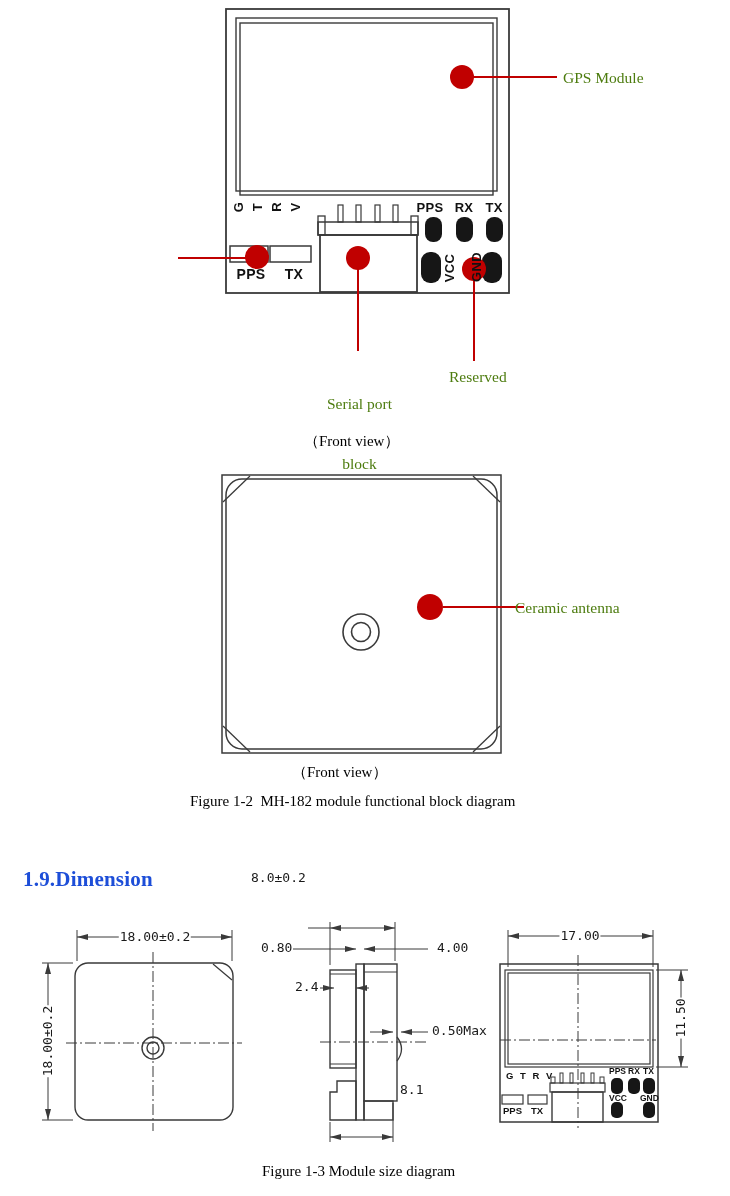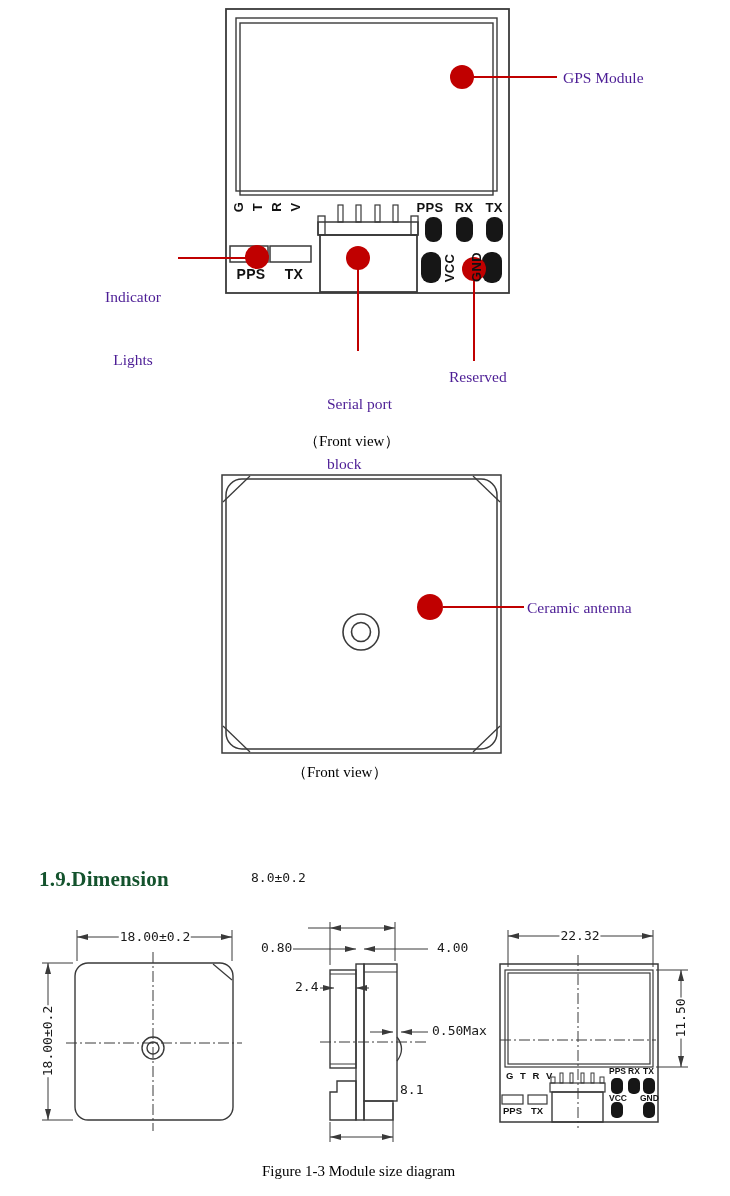--- a/index.html
+++ b/index.html
@@ -1,34 +1,34 @@
 <!DOCTYPE html>
 <html><head>
 <meta charset="utf-8">
 <style>
   html,body{margin:0;padding:0;background:#fff;}
   .page{position:relative;width:730px;height:1196px;background:#fff;overflow:hidden;
         font-family:"Liberation Serif",serif;color:#000;}
   .abs{position:absolute;}
   svg{position:absolute;left:0;top:0;}
-  .serif{font:15.5px "Liberation Serif",serif;color:#4c1d95;white-space:pre;}
+  .serif{font:15.5px "Liberation Serif",serif;color:#4d7c0f;white-space:pre;}
   .cap{font:15px "Liberation Serif",serif;color:#000;white-space:pre;text-align:right;}
-  .h1{font:bold 21px "Liberation Serif",serif;color:#14532d;letter-spacing:0.2px;margin-left:16px;}
+  .h1{font:bold 21px "Liberation Serif",serif;color:#1d4ed8;letter-spacing:0.2px;}
   .dim{font:13px "DejaVu Sans Mono",monospace;color:#1a1a1a;background:#fff;
        padding:0 1px;white-space:pre;line-height:14px;}
   .lbl{font:13px "Liberation Sans",sans-serif;font-weight:700;color:#111;
        letter-spacing:0.3px;white-space:pre;line-height:14px;}
   .lbl-sm{font:8.5px "Liberation Sans",sans-serif;font-weight:700;color:#111;
        white-space:pre;line-height:9px;}
   .lbl-md{font:9.5px "Liberation Sans",sans-serif;font-weight:700;color:#111;
        white-space:pre;line-height:10px;}
   .ctr{transform:translate(-50%,-50%);}
   .ctr-rot{transform:translate(-50%,-50%) rotate(-90deg);}
   .two-line{line-height:21px;text-align:center;}
-  .two-line-left{line-height:20px;text-align:left;}
+  .two-line-left{line-height:20px;text-align:center;}
 </style>
 </head>
 <body>
 
 <div class="page">
 
   <svg width="730" height="1196" viewBox="0 0 730 1196">
 
     <g fill="none" stroke="#3a3a3a">
       <rect x="226" y="9" width="283" height="284" stroke-width="1.8"></rect>
@@ -194,51 +194,48 @@
   <div class="abs lbl ctr" style="left:294px;top:274px;font-size:14px">TX</div>
 
   <div class="abs lbl ctr" style="left:430px;top:208px">PPS</div>
   <div class="abs lbl ctr" style="left:464px;top:208px">RX</div>
   <div class="abs lbl ctr" style="left:494px;top:208px">TX</div>
   <div class="abs lbl ctr-rot" style="left:450px;top:268px">VCC</div>
   <div class="abs lbl ctr-rot" style="left:477px;top:267px">GND</div>
 
   <div class="abs serif" style="left:563px;top:69px">GPS Module</div>
 
-  <div class="abs serif two-line" style="left:97px;top:244px;width:72px">
-    <div>Indicator</div>
-    <div>Lights</div>
-  </div>
 
   <div class="abs serif two-line-left" style="left:327px;top:354px">
     <div>Serial port</div>
     <div>block</div>
   </div>
 
   <div class="abs serif" style="left:449px;top:368px">Reserved</div>
 
   <div class="abs cap" style="left:304px;top:432px">（Front view）</div>
 
-  <div class="abs serif" style="left:527px;top:599px">Ceramic antenna</div>
+  <div class="abs serif" style="left:515px;top:599px">Ceramic antenna</div>
   <div class="abs cap" style="left:292px;top:763px">（Front view）</div>
 
+  <div class="abs cap" style="left:190px;top:793px">Figure 1-2  MH-182 module functional block diagram</div>
   <div class="abs h1" style="left:23px;top:867px">1.9.Dimension</div>
   <div class="abs cap" style="left:262px;top:1163px">Figure 1-3 Module size diagram</div>
 
   <div class="abs dim ctr" style="left:155px;top:937px">18.00±0.2</div>
   <div class="abs dim ctr-rot" style="left:48px;top:1041px">18.00±0.2</div>
 
   <div class="abs dim" style="left:250px;top:871px">8.0±0.2</div>
   <div class="abs dim" style="left:260px;top:941px">0.80</div>
   <div class="abs dim" style="left:436px;top:941px">4.00</div>
   <div class="abs dim" style="left:294px;top:980px">2.4</div>
   <div class="abs dim" style="left:431px;top:1024px">0.50Max</div>
   <div class="abs dim" style="left:399px;top:1083px">8.1</div>
 
-  <div class="abs dim ctr" style="left:580px;top:936px">22.32</div>
+  <div class="abs dim ctr" style="left:580px;top:936px">17.00</div>
   <div class="abs dim ctr-rot" style="left:681px;top:1018px">11.50</div>
 
   <div class="abs lbl-md" style="left:506px;top:1071px;letter-spacing:2px">G T R V</div>
   <div class="abs lbl-sm" style="left:609px;top:1067px">PPS</div>
   <div class="abs lbl-sm" style="left:628px;top:1067px">RX</div>
   <div class="abs lbl-sm" style="left:643px;top:1067px">TX</div>
   <div class="abs lbl-sm" style="left:609px;top:1094px">VCC</div>
   <div class="abs lbl-sm" style="left:640px;top:1094px">GND</div>
   <div class="abs lbl-md" style="left:503px;top:1106px">PPS</div>
   <div class="abs lbl-md" style="left:531px;top:1106px">TX</div>

